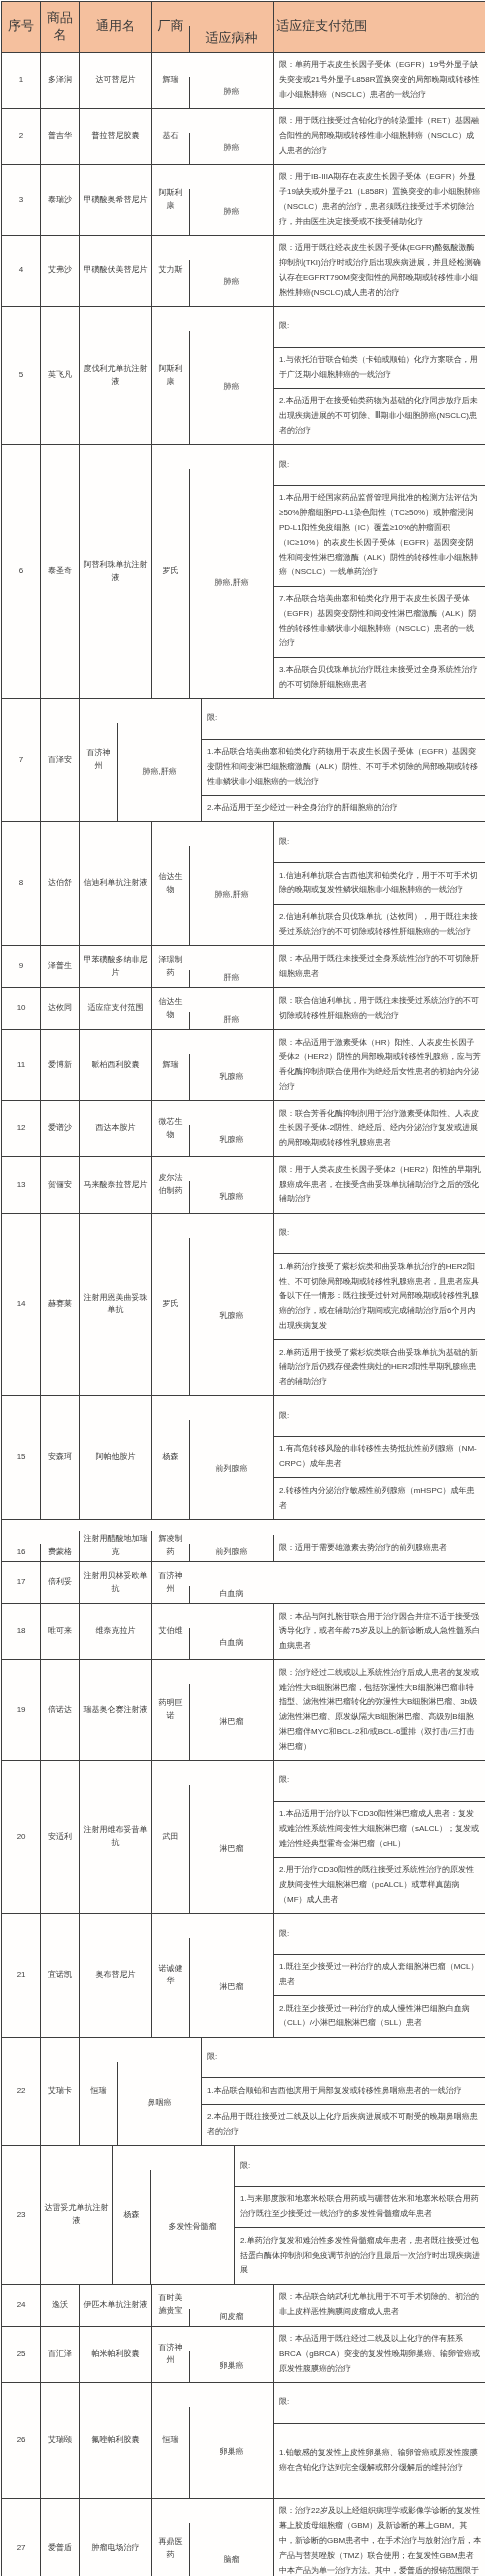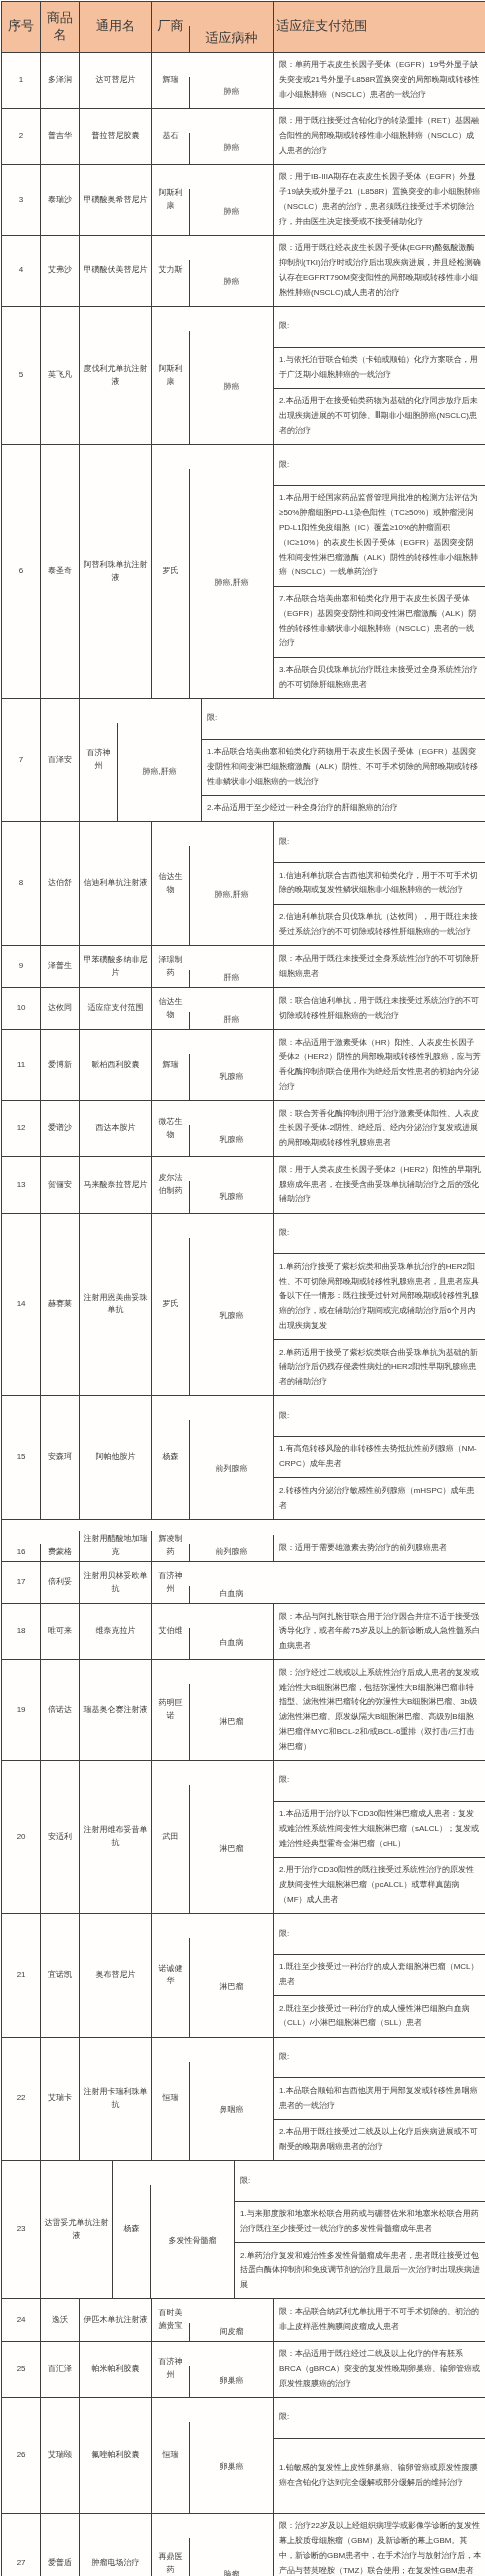--- a/index.html
+++ b/index.html
@@ -305,21 +305,20 @@
             <div class="scope-text">1.既往至少接受过一种治疗的成人套细胞淋巴瘤（MCL）患者</div>
           </div>
           <div class="scope-sub">
             <div class="scope-text">2.既往至少接受过一种治疗的成人慢性淋巴细胞白血病（CLL）/小淋巴细胞淋巴瘤（SLL）患者</div>
           </div>
         </div>
       </div>
       <div class="tr" style="min-height: 94px;">
         <div class="td c0">22</div>
         <div class="td c1">艾瑞卡</div>
-        <div class="td c2">注射用卡瑞利珠单抗</div>
         <div class="td c3">恒瑞</div>
         <div class="td c4">鼻咽癌</div>
         <div class="td c5 scope-stack">
           <div class="scope-sub limit">
             <div class="scope-text">限:</div>
           </div>
           <div class="scope-sub">
             <div class="scope-text">1.本品联合顺铂和吉西他滨用于局部复发或转移性鼻咽癌患者的一线治疗</div>
           </div>
           <div class="scope-sub">

